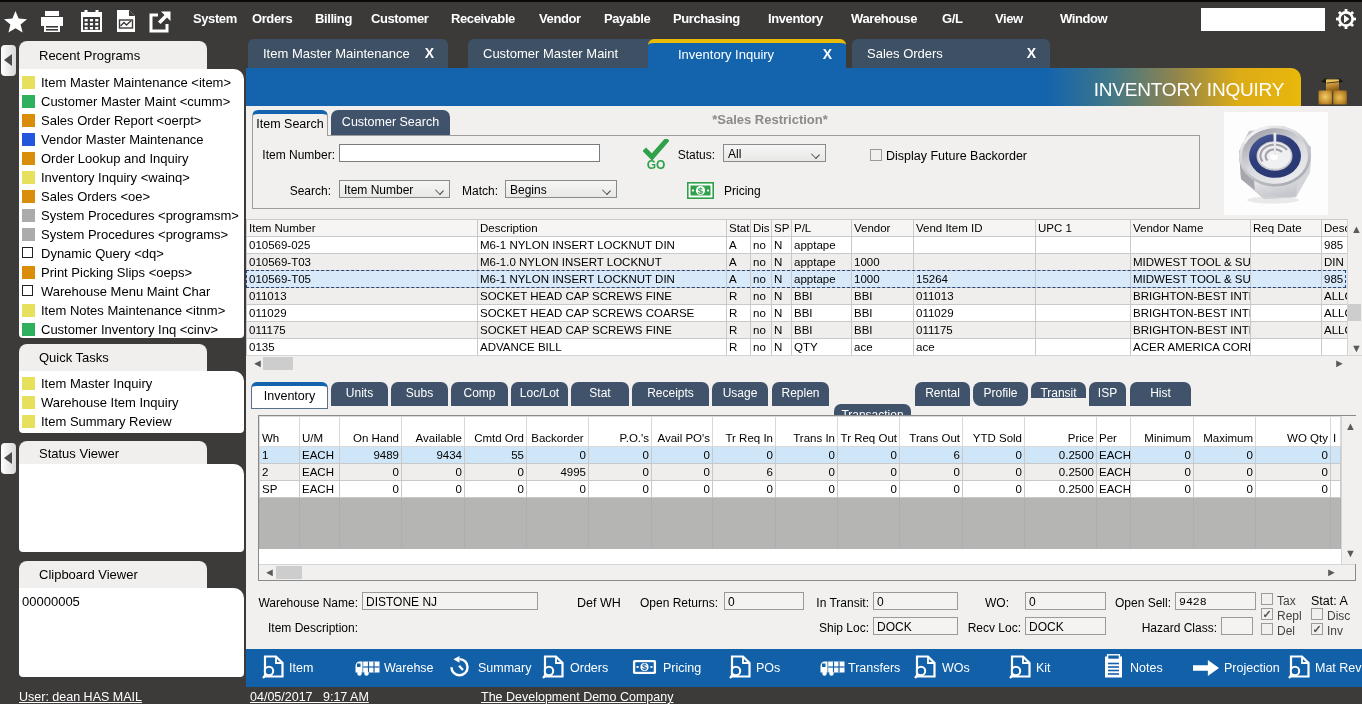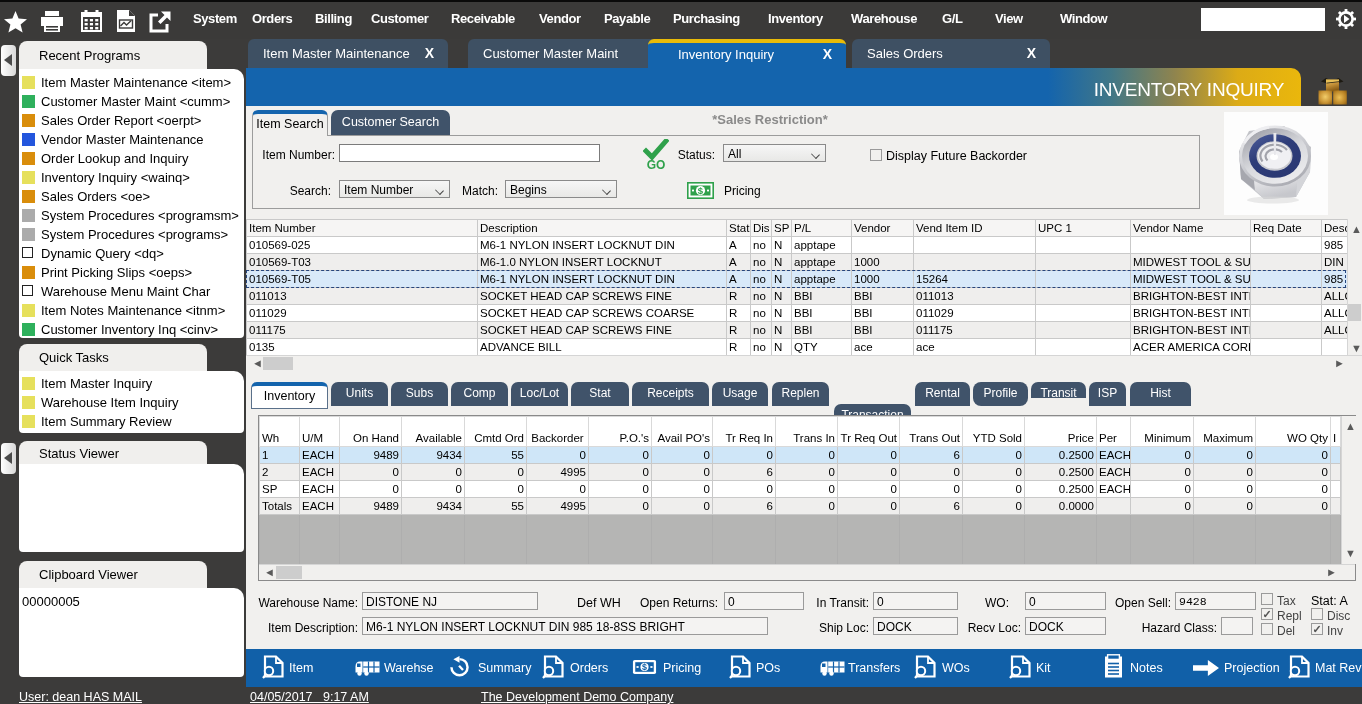--- a/index.html
+++ b/index.html
@@ -472,41 +472,20 @@
           <td style="text-align:right;">0</td>
           <td style="text-align:right;">0</td>
           <td style="text-align:right;">0</td>
           <td style="text-align:right;">0.2500</td>
           <td style="text-align:left;">EACH</td>
           <td style="text-align:right;">0</td>
           <td style="text-align:right;">0</td>
           <td style="text-align:right;">0</td>
           <td style="text-align:left;"></td>
         </tr>
-        <tr style="background:#efeeed;">
-          <td style="text-align:left;">Totals</td>
-          <td style="text-align:left;">EACH</td>
-          <td style="text-align:right;">9489</td>
-          <td style="text-align:right;">9434</td>
-          <td style="text-align:right;">55</td>
-          <td style="text-align:right;">4995</td>
-          <td style="text-align:right;">0</td>
-          <td style="text-align:right;">0</td>
-          <td style="text-align:right;">6</td>
-          <td style="text-align:right;">0</td>
-          <td style="text-align:right;">0</td>
-          <td style="text-align:right;">6</td>
-          <td style="text-align:right;">0</td>
-          <td style="text-align:right;">0.0000</td>
-          <td style="text-align:left;"></td>
-          <td style="text-align:right;">0</td>
-          <td style="text-align:right;">0</td>
-          <td style="text-align:right;">0</td>
-          <td style="text-align:left;"></td>
-        </tr>
         <tr style="background:#b5b5b4;">
           <td style="border-color:#aeaeae;border-top:none;border-bottom:none;">&nbsp;</td>
           <td style="border-color:#aeaeae;border-top:none;border-bottom:none;">&nbsp;</td>
           <td style="border-color:#aeaeae;border-top:none;border-bottom:none;">&nbsp;</td>
           <td style="border-color:#aeaeae;border-top:none;border-bottom:none;">&nbsp;</td>
           <td style="border-color:#aeaeae;border-top:none;border-bottom:none;">&nbsp;</td>
           <td style="border-color:#aeaeae;border-top:none;border-bottom:none;">&nbsp;</td>
           <td style="border-color:#aeaeae;border-top:none;border-bottom:none;">&nbsp;</td>
           <td style="border-color:#aeaeae;border-top:none;border-bottom:none;">&nbsp;</td>
           <td style="border-color:#aeaeae;border-top:none;border-bottom:none;">&nbsp;</td>
@@ -577,21 +556,20 @@
 <div class="labl" style="left:577px;top:596px;font-size:12.5px;">Def WH</div>
 <div class="lab" style="left:634px;top:596px;width:84px;">Open Returns:</div>
 <div class="field" style="left:724px;top:592px;width:80px;background:#f4f3f2;border-color:#9a9a9a;">0</div>
 <div class="lab" style="left:790px;top:596px;width:79px;">In Transit:</div>
 <div class="field" style="left:873px;top:592px;width:85px;background:#f4f3f2;border-color:#9a9a9a;">0</div>
 <div class="lab" style="left:960px;top:596px;width:49px;">WO:</div>
 <div class="field" style="left:1025px;top:592px;width:81px;background:#f4f3f2;border-color:#9a9a9a;">0</div>
 <div class="lab" style="left:1100px;top:596px;width:71px;">Open Sell:</div>
 <div class="field" style="left:1175px;top:592px;width:81px;background:#f4f3f2;border-color:#9a9a9a;font-family:'Liberation Mono',monospace;font-size:11.5px;">9428</div>
 <div class="lab" style="left:246px;top:621px;width:112px;">Item Description:</div>
-<div class="field" style="left:362px;top:617px;width:406px;background:#f4f3f2;border-color:#9a9a9a;">M6-1 NYLON INSERT LOCKNUT DIN 985 18-8SS BRIGHT</div>
 <div class="lab" style="left:790px;top:621px;width:79px;">Ship Loc:</div>
 <div class="field" style="left:873px;top:617px;width:85px;background:#f4f3f2;border-color:#9a9a9a;">DOCK</div>
 <div class="lab" style="left:952px;top:621px;width:69px;">Recv Loc:</div>
 <div class="field" style="left:1025px;top:617px;width:81px;background:#f4f3f2;border-color:#9a9a9a;">DOCK</div>
 <div class="lab" style="left:1120px;top:621px;width:97px;">Hazard Class:</div>
 <div class="field" style="left:1221px;top:617px;width:32px;background:#f4f3f2;border-color:#9a9a9a;"></div>
 <div class="cbx" style="left:1261px;top:593px;"></div>
     <div class="cblab" style="left:1277px;top:594px;">Tax</div>
 <div class="cbx" style="left:1261px;top:608px;">✓</div>
     <div class="cblab" style="left:1277px;top:609px;">Repl</div>

